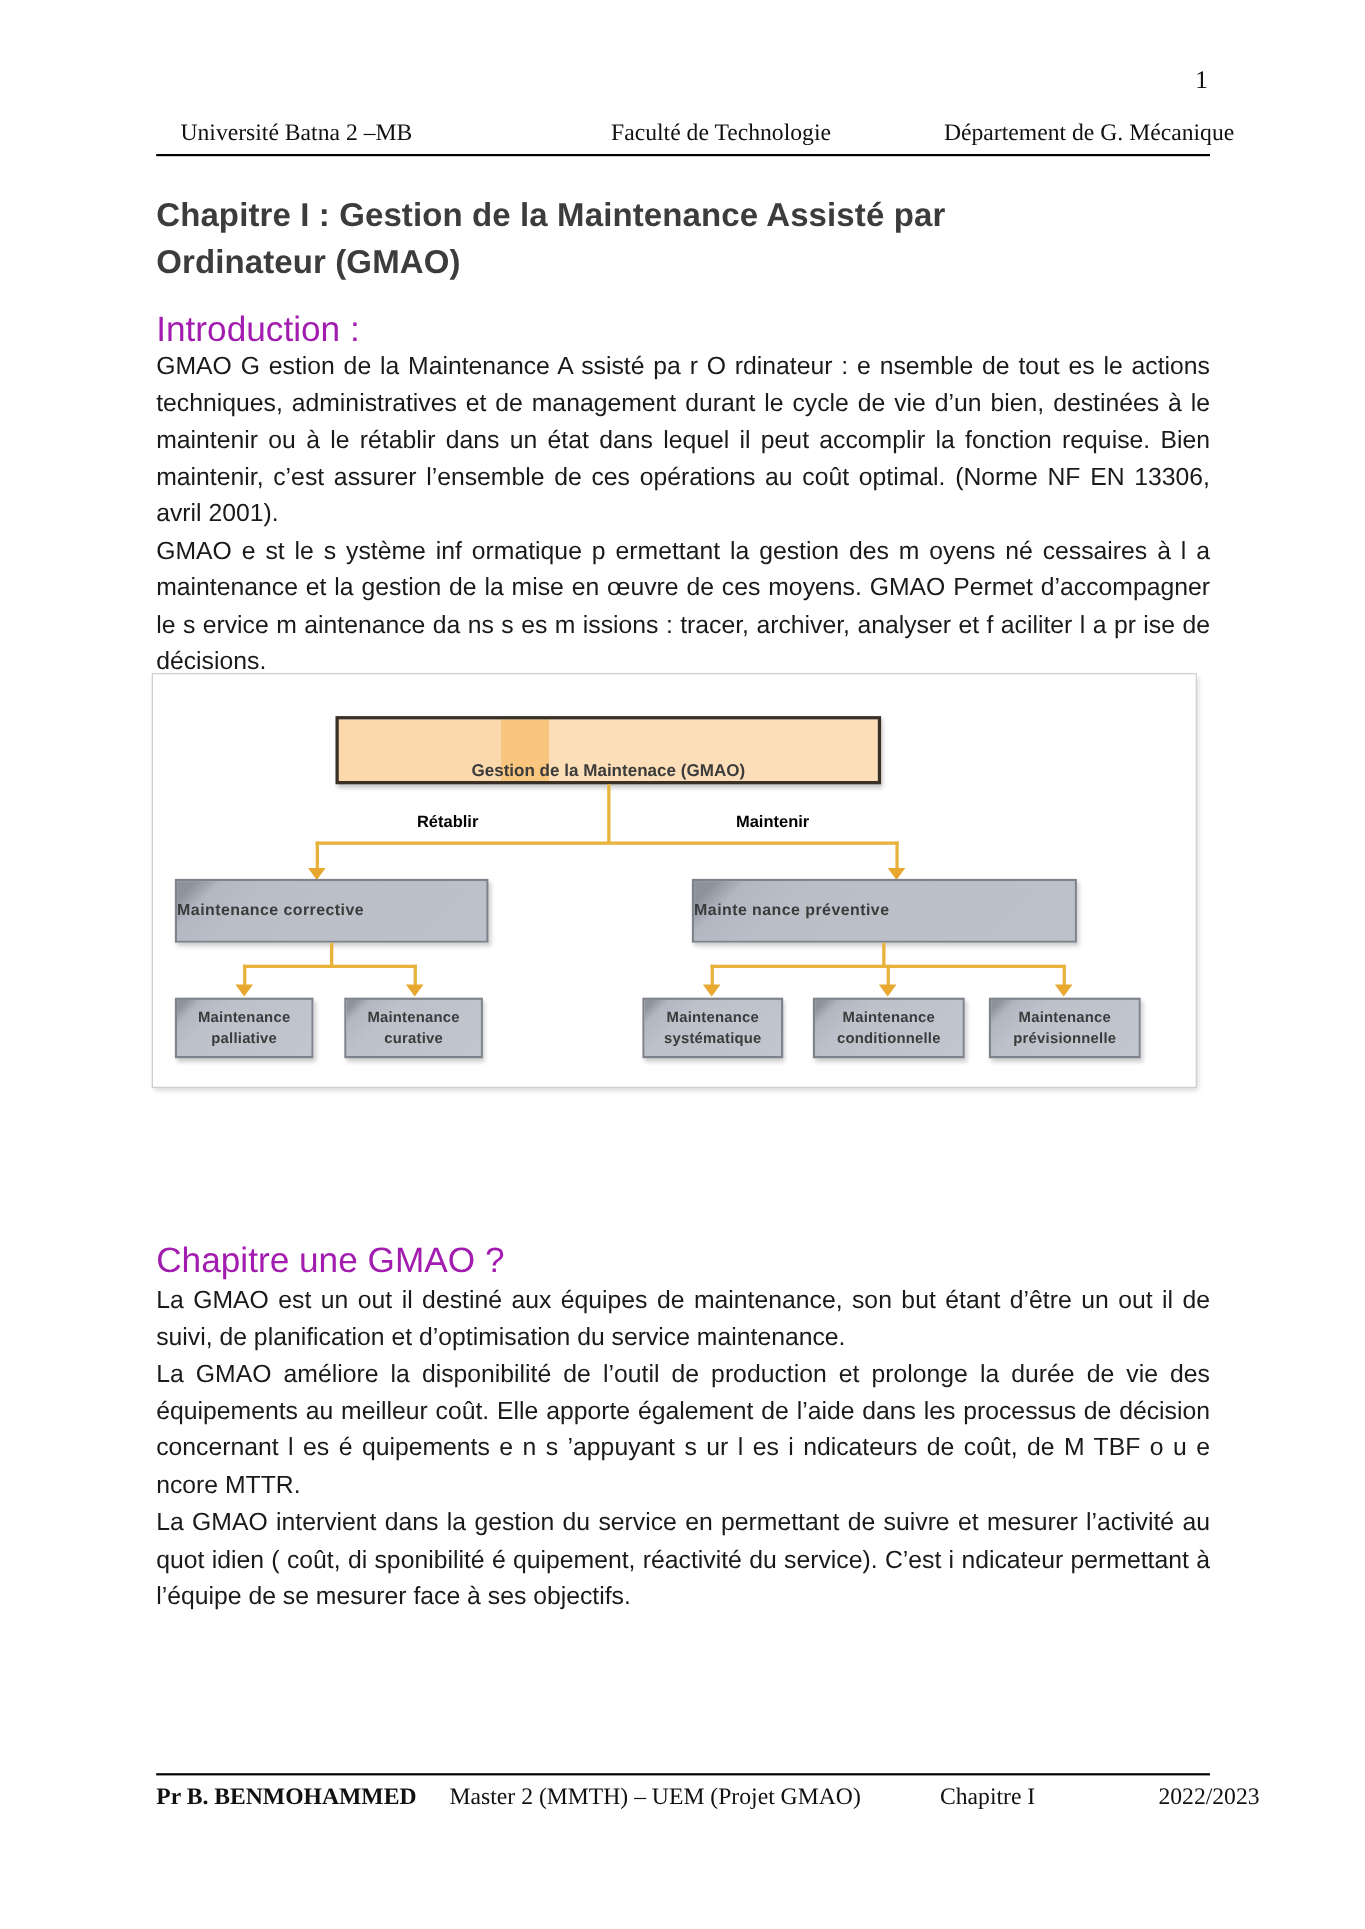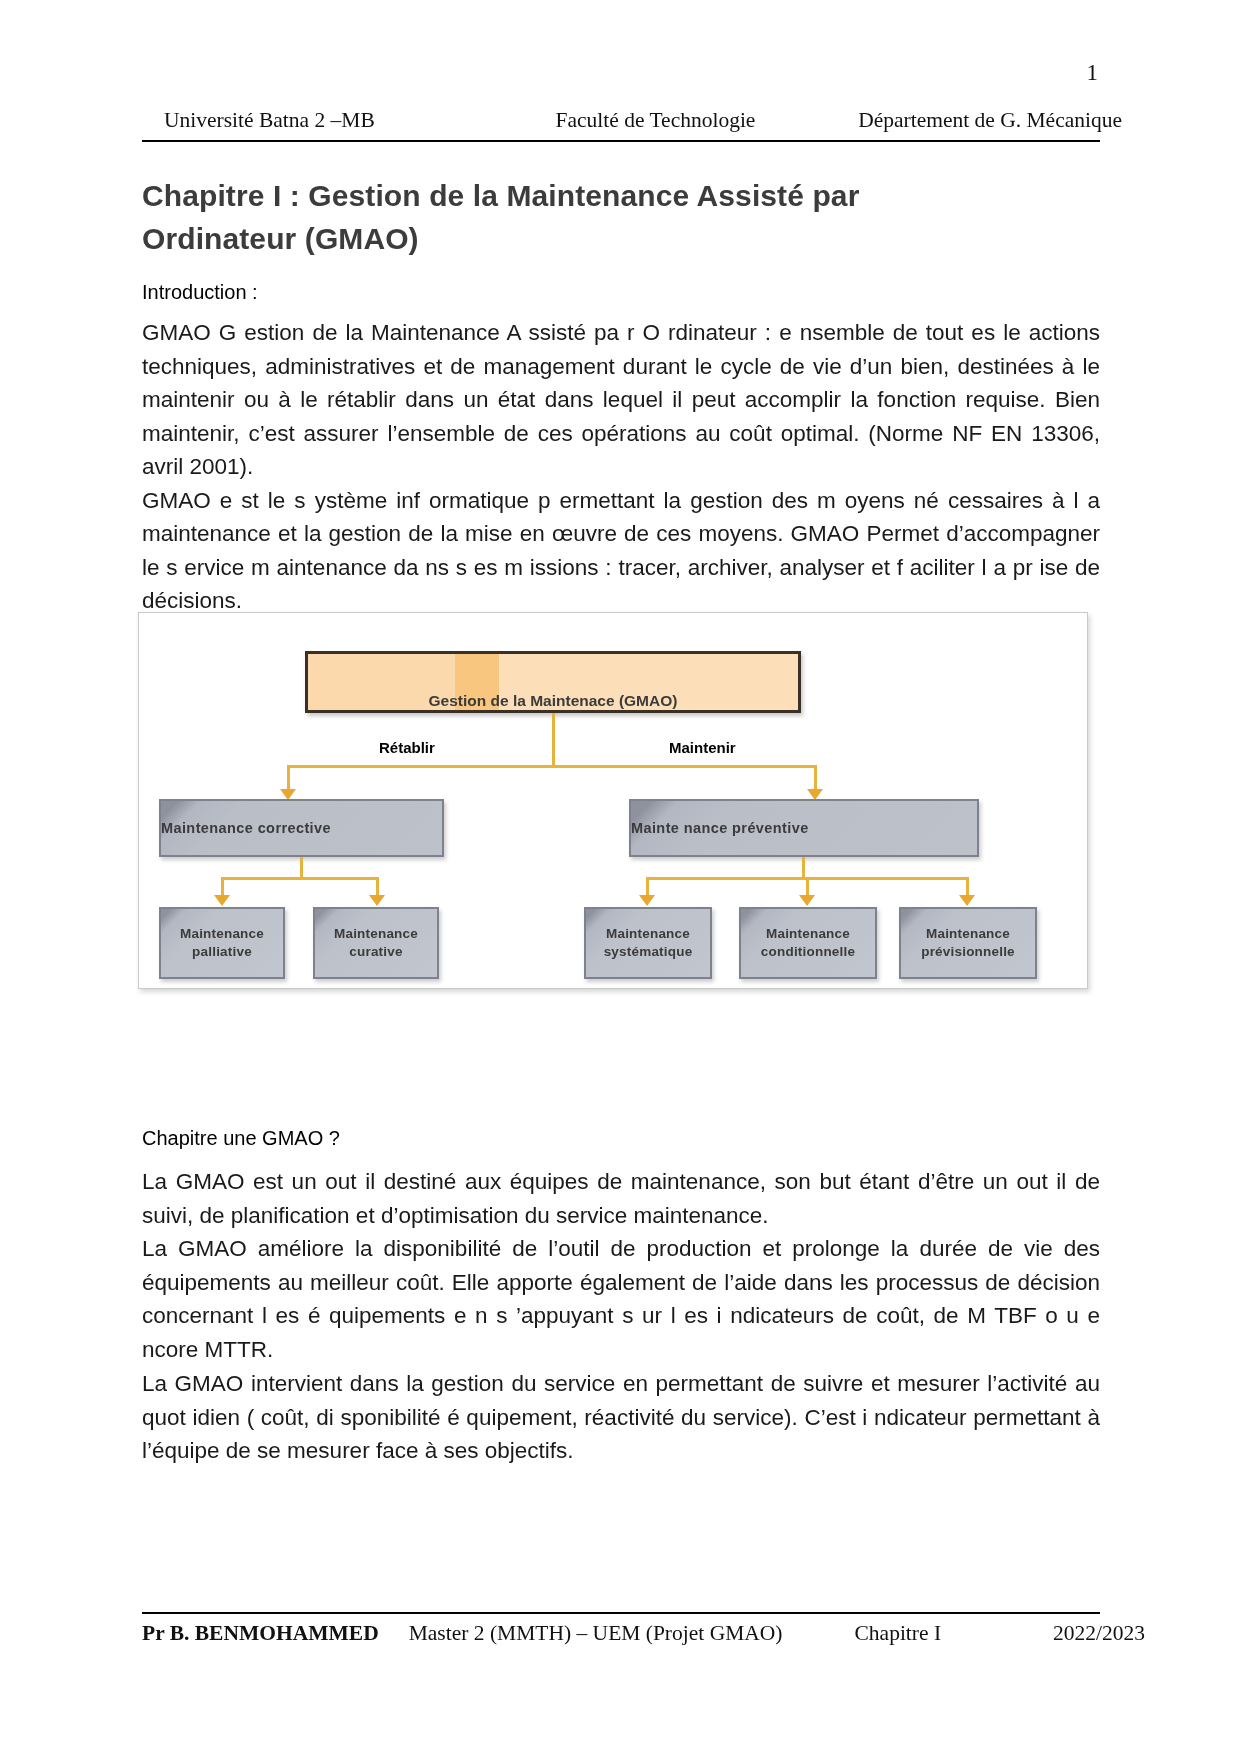--- a/index.html
+++ b/index.html
@@ -70,23 +70,23 @@
     line-height: 1.42;
     color: #3c3c3c;
     letter-spacing: 0.1px;
   }
 
   
   .section-heading {
     position: absolute;
     left: 142px;
     font-family: "Liberation Sans", sans-serif;
-    font-size: 20px;
+    font-size: 32px;
     font-weight: 400;
-    color: #000000;
+    color: #a21caf;
   }
   #h-intro  { top: 281px; }
   #h-pourquoi { top: 1127px; }
 
   
   .body-block {
     position: absolute;
     left: 142px;
     width: 958px;
     font-family: Liberation Sans, sans-serif;
@@ -156,21 +156,21 @@
     color: #3b3b3b;
     box-shadow: 2px 3px 4px rgba(0,0,0,0.2);
   }
   #node-corrective { left: 20px;  width: 285px; }
   #node-preventive { left: 490px; width: 350px; }
 
   
   .node-l3 {
     position: absolute;
     top: 294px;
-    height: 72px;
+    height: 55px;
     border: 2px solid #7d828c;
     background: linear-gradient(135deg,
         #8d929c 0%, #8d929c 5%,
         #b2b7c1 13%, #bcc1ca 30%,
         #c2c6ce 100%);
     display: flex;
     flex-direction: column;
     align-items: center;
     justify-content: center;
     font-family: "Liberation Sans", sans-serif;

